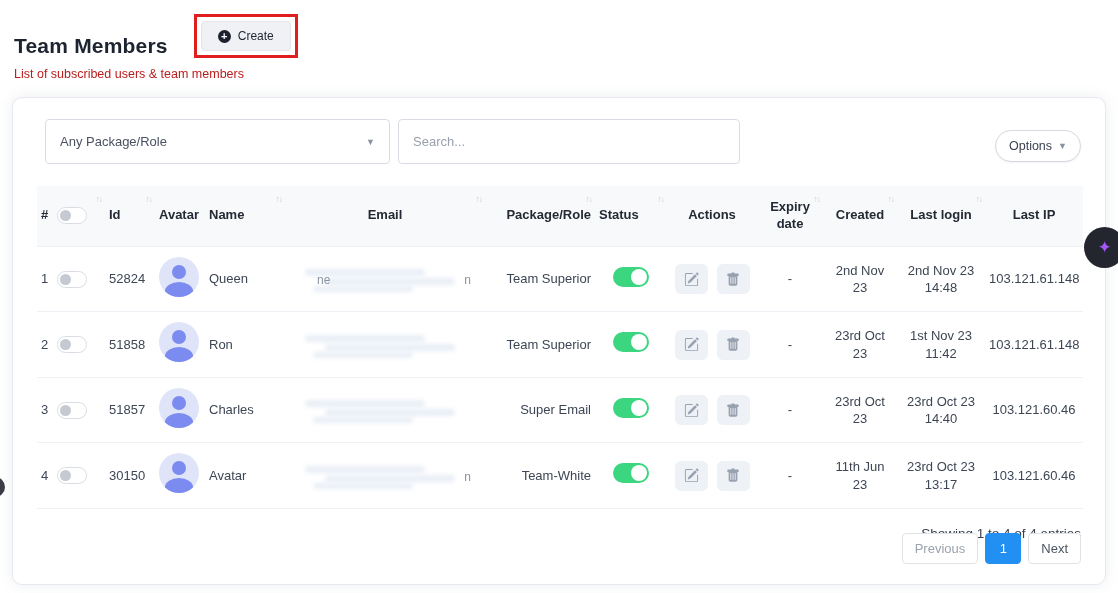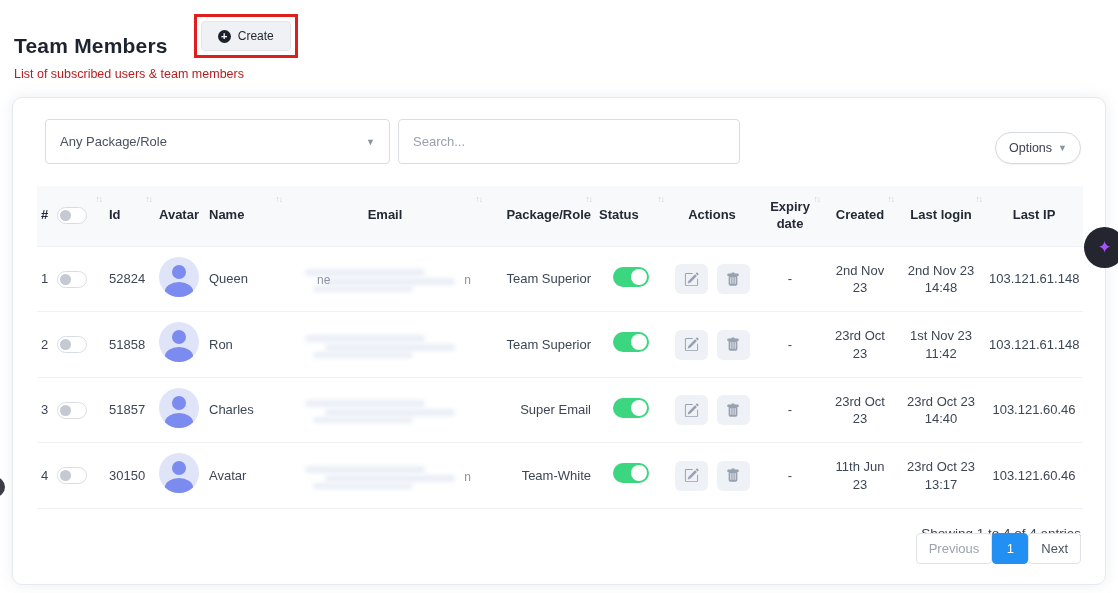--- a/index.html
+++ b/index.html
@@ -14,21 +14,21 @@
   .create-btn { display:inline-flex; align-items:center; gap:7px; background:#f0f1f4; border:1px solid #e3e5ea;
                 border-radius:4px; padding:7px 16px; font-size:12px; color:#222833; cursor:pointer; }
   .plus-circle { width:13px; height:13px; border-radius:50%; background:#1c212b; color:#fff; display:inline-flex;
                  align-items:center; justify-content:center; font-size:11px; line-height:1; font-weight:bold; }
   .page-sub { margin-top:9px; font-size:12.5px; color:#b91c1c; }
 
   
   .card { position:absolute; left:12px; top:97px; width:1094px; height:488px; background:#fff;
           border:1px solid #e7e9f0; border-radius:10px; box-shadow:0 0 14px rgba(150,160,180,.18); padding:21px 24px; }
 
-  .filter-row { display:flex; align-items:flex-end;padding-left:8px; }
+  .filter-row { display:flex; align-items:center;padding-left:8px; }
   .select-box { width:345px; height:45px; border:1px solid #d9dde3; border-radius:4px; display:flex; align-items:center;
                 justify-content:space-between; padding:0 14px; font-size:13px; color:#4a5160; cursor:pointer; background:#fff; }
   .select-caret { color:#8a93a0; font-size:9px; }
   .search-input { width:342px; height:45px; border:1px solid #d9dde3; border-radius:4px; margin-left:8px;
                   padding:0 14px; font-size:13px; color:#4a5160; outline:none; font-family:"Liberation Sans",sans-serif; }
   .search-input::placeholder { color:#9aa1ad; }
   .options-btn { margin-left:auto; margin-top:8px; height:32px; padding:0 13px; background:#fff; border:1px solid #d5dae1;
                  border-radius:16px; font-size:12.5px; color:#3b4252; display:inline-flex; align-items:center; gap:6px;
                  box-shadow:0 1px 2px rgba(0,0,0,.05); cursor:pointer; }
 
@@ -63,21 +63,21 @@
   .action-btn + .action-btn { margin-left:9px; }
   .action-btn svg { fill:#98a1b0; }
 
   
   .table-footer { display:flex; align-items:center; margin-top:17px; }
   .show-group { display:flex; align-items:center; gap:9px; font-size:13px; color:#2f3640; }
   .page-size { width:72px; height:31px; border:1px solid #cfd4db; border-radius:4px; display:flex; align-items:center;
                justify-content:space-between; padding:0 10px 0 16px; color:#68717e; font-size:13px; cursor:pointer; background:#fff; }
   .chev { font-size:10px; color:#4a5160; }
   .showing-text { margin-left:auto; font-size:13.5px; color:#3a4250; }
-  .pagination { position:absolute; right:24px; bottom:20px; display:flex; }
+  .pagination { position:absolute; right:24px; bottom:20px; display:flex; gap:7px; }
   .pg-btn { height:31px; border:1px solid #dfe3e8; background:#fff; border-radius:4px; font-size:13px; padding:0 12px;
             display:inline-flex; align-items:center; justify-content:center; cursor:pointer; font-family:"Liberation Sans",sans-serif; }
   .pg-prev { color:#9aa3ae; }
   .pg-next { color:#4a5562; }
   .pg-current { width:36px; background:#2190f2; border-color:#2190f2; color:#fff; }
 
   
   .ai-fab { position:absolute; right:-7px; top:227px; width:41px; height:41px; border-radius:50%; background:#23252f;
             display:flex; align-items:center; justify-content:center; cursor:pointer; }
   .ai-fab span { color:#a855f7; font-size:17px; }

